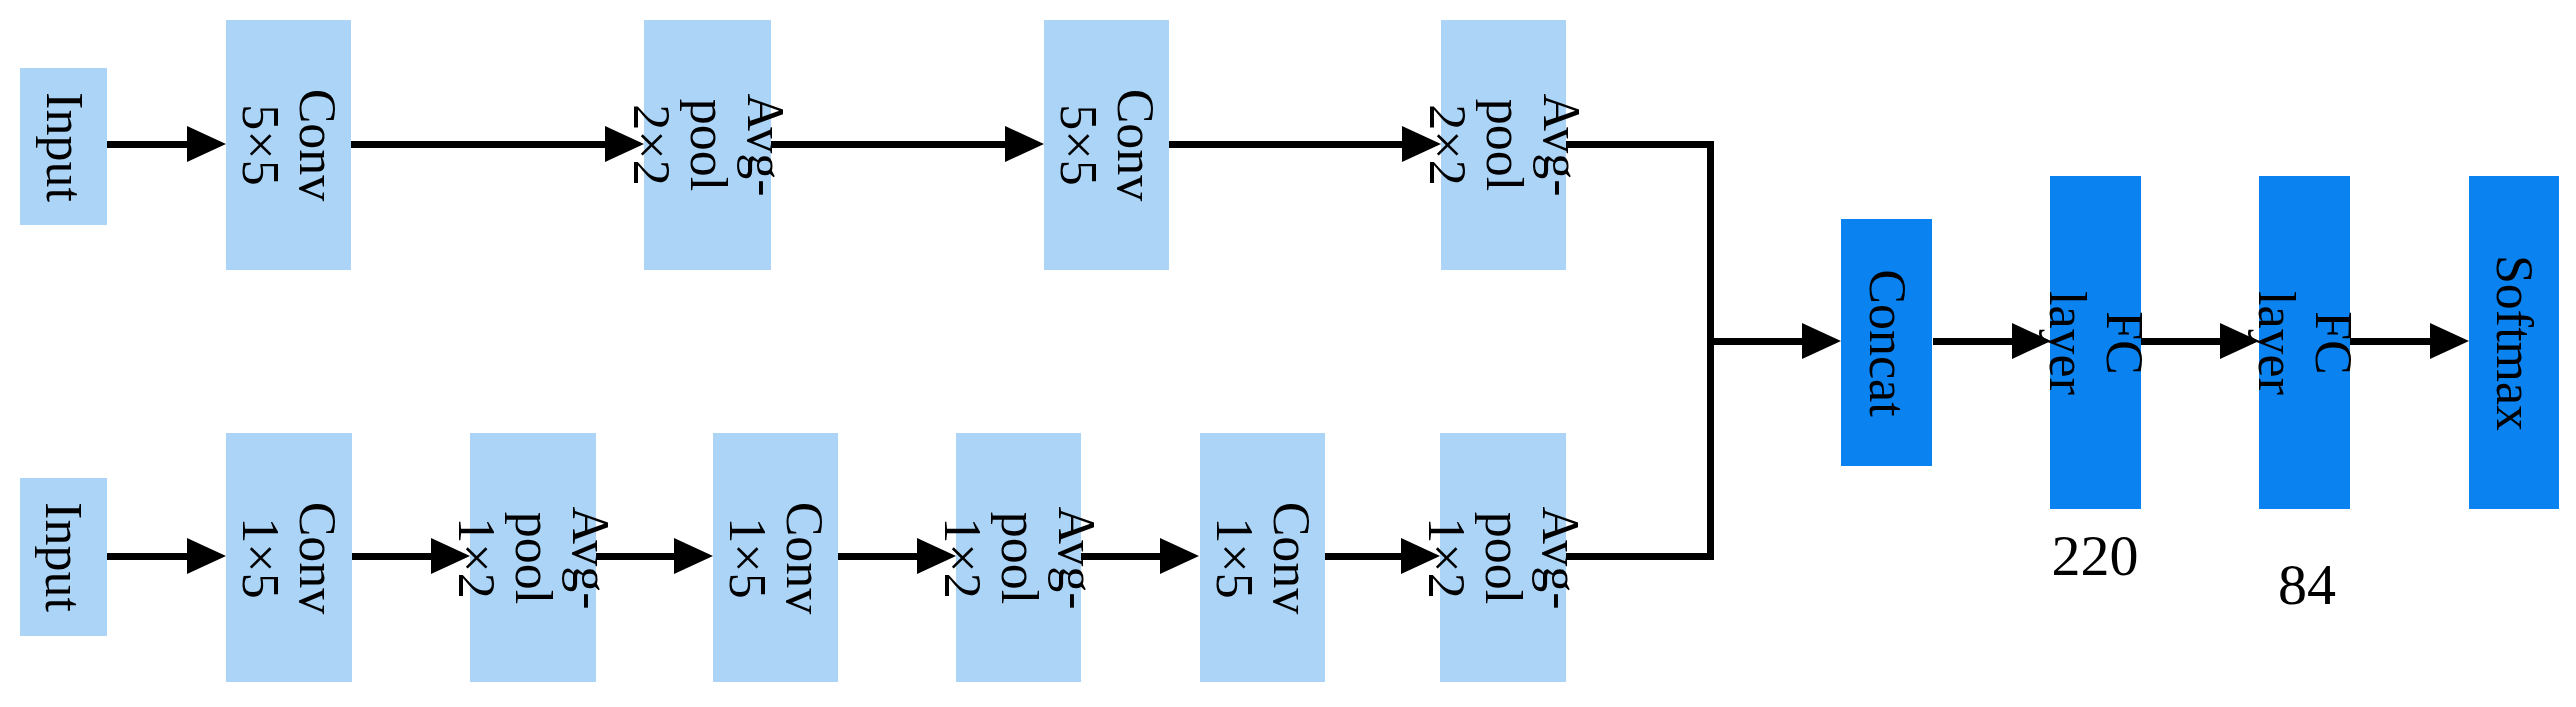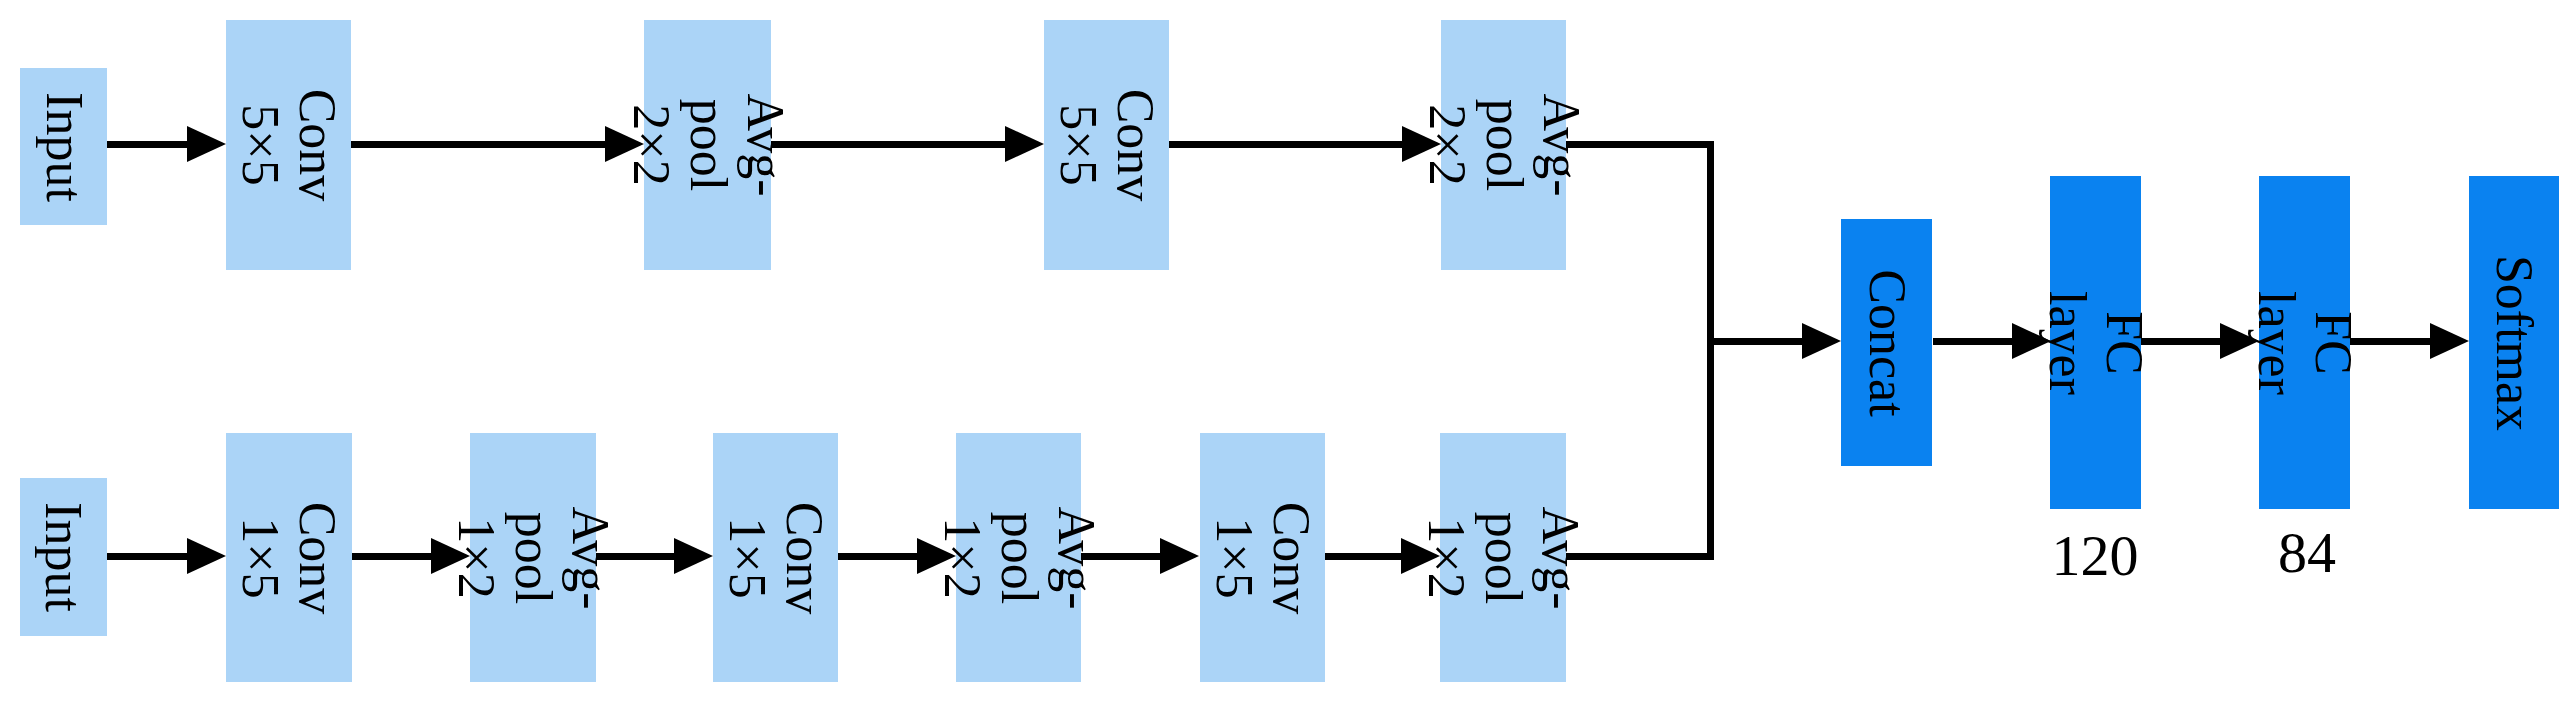--- a/index.html
+++ b/index.html
@@ -140,17 +140,17 @@
     <span class="lbl">FC layer</span>
   </div>
   <div class="node dark" style="left:2469px; top:176px; width:90px; height:333px;">
     <span class="lbl">Softmax</span>
   </div>
 
   <div class="arrow" style="left:1933px; top:338px; width:79px;"></div>
   <div class="arrow" style="left:2141px; top:338px; width:79px;"></div>
   <div class="arrow" style="left:2350px; top:338px; width:80px;"></div>
 
-  <div class="annot" style="left:2095px; top:527px;">120</div>
-  <div class="annot" style="left:2307px; top:524px;">84</div>
+  <div class="annot" style="left:2095px; top:527px;">220</div>
+  <div class="annot" style="left:2307px; top:556px;">84</div>
 
 </div>
 
 
 </body></html>

